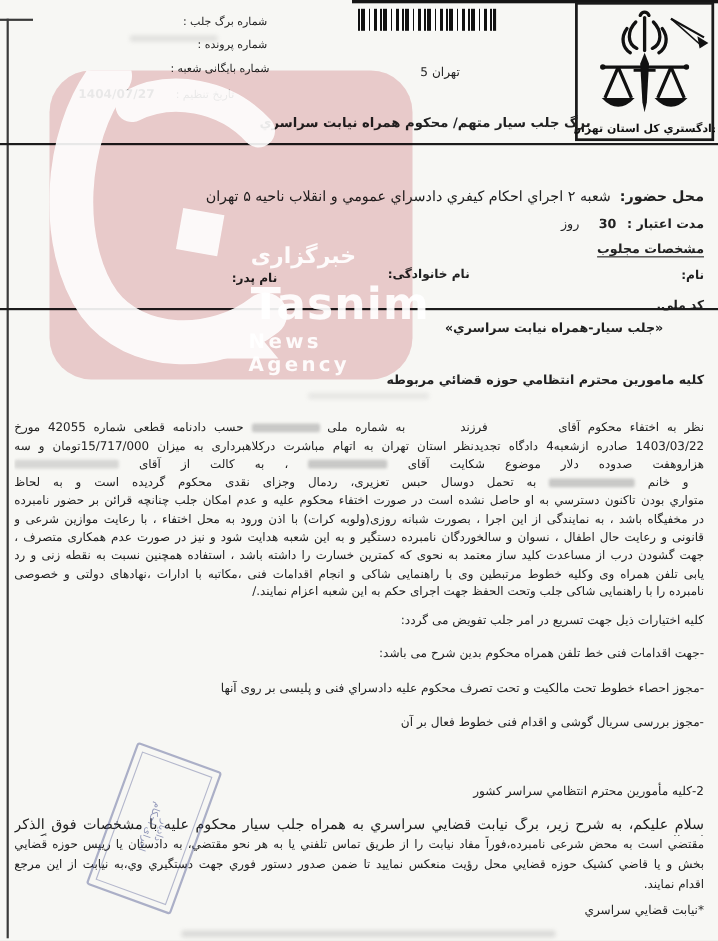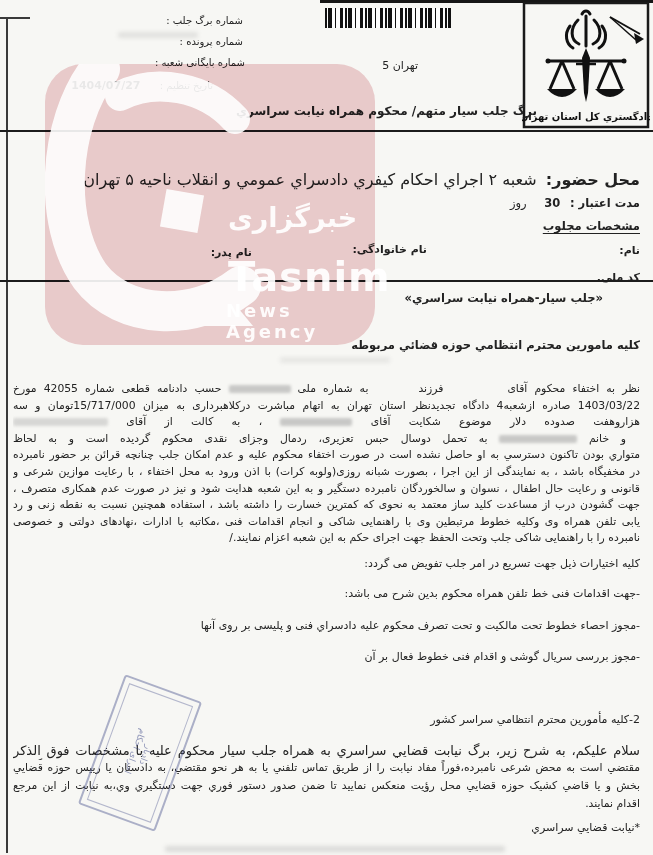--- a/index.html
+++ b/index.html
@@ -14,21 +14,21 @@
   .small{font-size:10px;}
   .gap{display:inline-block;height:1px;}
   .smudge{display:inline-block;height:8px;background:#909090;opacity:.45;filter:blur(1.5px);border-radius:2px;vertical-align:middle;}
   .abs-smudge{position:absolute;background:#8a8a8a;filter:blur(2px);border-radius:2px;}
   .hline{position:absolute;left:0;right:0;height:2px;background:#1c1c1c;}
   .underline{text-decoration:underline;text-underline-offset:3px;}
   
   .wm{position:absolute;left:45px;top:64px;width:330px;height:281px;pointer-events:none;}
   .wm-bg{position:absolute;inset:0;border-radius:38px;background:#e2a6ab;opacity:.52;mix-blend-mode:multiply;}
   .wm-fg{position:absolute;inset:0;color:rgba(255,255,255,.92);}
-  .wm-fa{position:absolute;left:183px;top:138px;font-size:27px;font-weight:bold;direction:rtl;}
+  .wm-fa{position:absolute;left:183px;top:156px;font-size:20px;font-weight:bold;direction:rtl;}
   .wm-en{position:absolute;left:183px;top:190px;font-size:40px;font-weight:bold;letter-spacing:1px;}
   .wm-sub{position:absolute;left:181px;top:236px;font-size:18px;font-weight:bold;letter-spacing:3px;}
   
   .stamp{position:absolute;left:99px;top:684px;width:78px;height:134px;transform:rotate(20deg);
          border:2px solid rgba(70,80,140,.5);border-radius:3px;opacity:.85;}
   .stamp-inner{position:absolute;inset:5px;border:1px solid rgba(70,80,140,.45);}
   .stamp-txt{position:absolute;top:50%;left:50%;transform:translate(-50%,-50%) rotate(90deg);
              font-size:9px;line-height:11px;color:rgba(55,65,130,.62);white-space:nowrap;text-align:center;direction:rtl;}
   .barcode{position:absolute;left:325px;top:8px;width:126px;height:20px;
     background:repeating-linear-gradient(90deg,#111 0 2px,#fdfdfd 2px 3px,#111 3px 7px,#fdfdfd 7px 10px,#111 10px 11px,#fdfdfd 11px 15px,#111 15px 18px,#fdfdfd 18px 20px);}
@@ -87,21 +87,21 @@
   <div class="t small" style="top:78px;right:440px;">
     <span>تاریخ تنظیم :</span>
     <span class="b" style="margin-right:16px;font-size:11px;">1404/07/27</span>
   </div>
 
   <div class="t" style="top:58px;right:235px;">تهران 5</div>
   <div class="t b" style="top:104px;right:116px;font-size:12px;">برگ جلب سیار متهم/ محکوم همراه نیابت سراسري</div>
 
   <div class="hline" style="top:130px;"></div>
 
-  <div class="t" style="top:172px;right:13px;font-size:16px;">
+  <div class="t" style="top:172px;right:13px;font-size:13px;">
     <span class="b">محل حضور:</span>
     <span style="margin-right:4px;">شعبه ۲ اجراي احکام کیفري دادسراي عمومي و انقلاب ناحیه ۵ تهران</span>
   </div>
   <div class="t" style="top:196px;right:13px;font-size:11.5px;">
     <span class="b">مدت اعتبار :</span>
     <span class="b" style="margin-right:6px;">30</span>
     <span style="margin-right:14px;">روز</span>
   </div>
   <div class="t b underline" style="top:219px;right:13px;font-size:11.5px;margin-left:16px;">مشخصات مجلوب</div>
 

